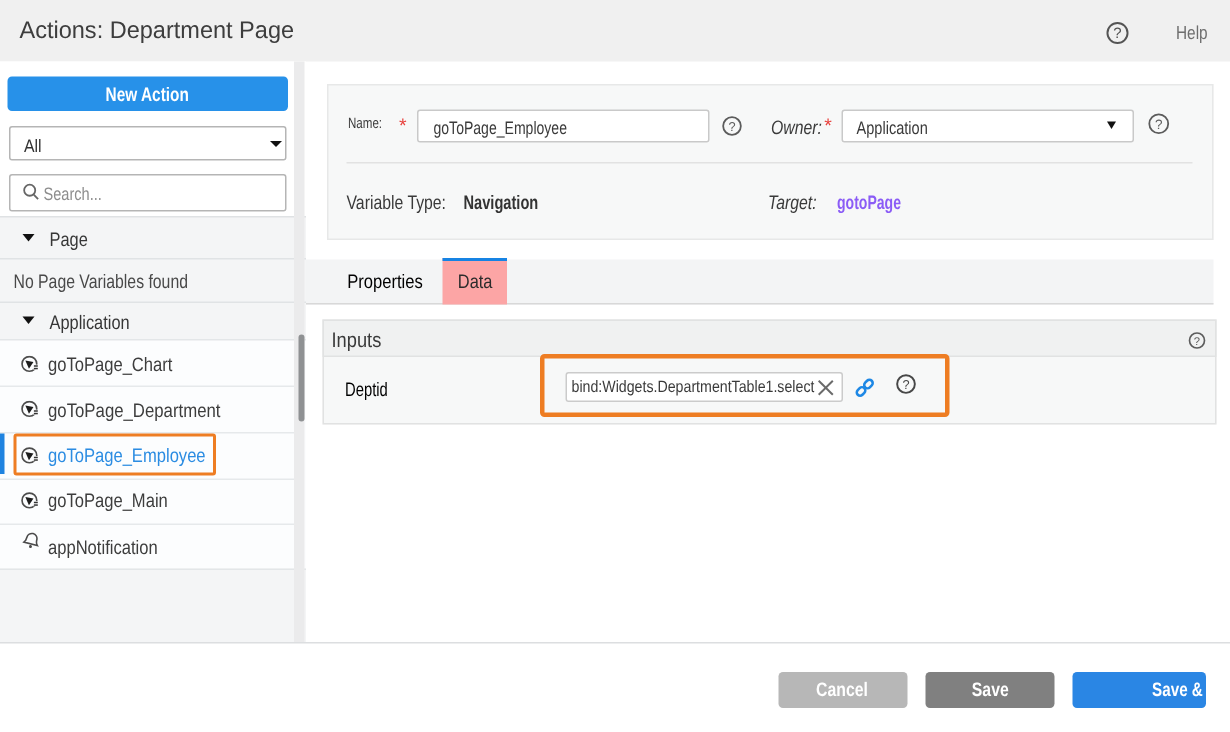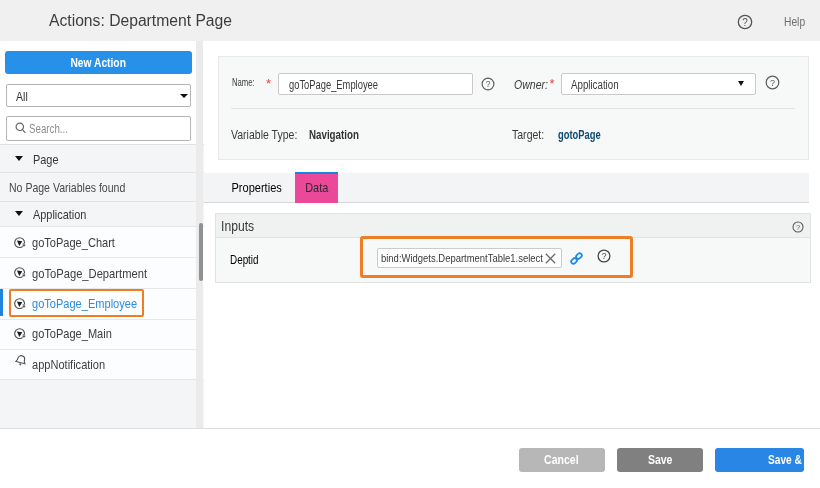--- a/index.html
+++ b/index.html
@@ -3,21 +3,21 @@
 *{margin:0;padding:0;box-sizing:border-box}
 html,body{width:820px;height:488px;font-family:"Liberation Sans",sans-serif;background:#fff;overflow:hidden}
 .a{position:absolute}
 .s{display:inline-block;transform-origin:0 50%;white-space:nowrap}
 .c{position:absolute;text-align:center;white-space:nowrap}
 .c>span{display:inline-block;transform-origin:50% 50%}
 </style></head>
 <body>
 
 <div class="a" style="left:0;top:0;width:820px;height:41px;background:#f0f0f0;"></div>
-<div class="a" style="left:12.7px;top:12px;font-size:16px;color:#3d3d3d;margin-left:36px;"><span class="s" style="transform:scaleX(.98)">Actions: Department Page</span></div>
+<div class="a" style="left:12.7px;top:12px;font-size:16px;color:#3d3d3d;"><span class="s" style="transform:scaleX(.98)">Actions: Department Page</span></div>
 <svg class="a" style="left:736.5px;top:14px" width="16" height="16" viewBox="0 0 16 16">
     <circle cx="8" cy="8" r="6.7" fill="none" stroke="#545454" stroke-width="1.3"></circle>
     <text x="8" y="11.6" text-anchor="middle" font-size="10" fill="#545454" font-family="Liberation Sans">?</text>
   </svg>
 <div class="a" style="left:759.8px;top:14.5px;font-size:12.5px;color:#6e6e6e;padding-left:24px;"><span class="s" style="transform:scaleX(.82)">Help</span></div>
 
 <div class="a" style="left:0;top:41px;width:204px;height:103px;background:#fff;"></div>
 <div class="a" style="left:0;top:144px;width:204px;height:82px;background:#f4f5f6;border-top:1px solid #dfe2e4;"></div>
 <div class="a" style="left:0;top:226px;width:204px;height:153px;background:#fcfdfe;border-top:1px solid #e3e6e8;"></div>
 <div class="a" style="left:0;top:379px;width:204px;height:49px;background:#f4f5f6;border-top:1px solid #e3e6e8;"></div>
@@ -111,26 +111,26 @@
 <div class="a" style="left:560.7px;top:72.8px;width:195px;height:22.7px;background:#fff;border:1px solid #c9c9c9;border-radius:2px;"></div>
 <div class="a" style="left:571px;top:78px;font-size:12px;color:#3a3a3a;"><span class="s" style="transform:scaleX(.81)">Application</span></div>
 <div class="a" style="left:738px;top:81px;width:0;height:0;border-left:3.5px solid transparent;border-right:3.5px solid transparent;border-top:5px solid #111;"></div>
 <svg class="a" style="left:764.8px;top:75px" width="15" height="15" viewBox="0 0 15 15">
     <circle cx="7.5" cy="7.5" r="6.3" fill="none" stroke="#5c5c5c" stroke-width="1.2"></circle>
     <text x="7.5" y="10.9" text-anchor="middle" font-size="9" fill="#5c5c5c" font-family="Liberation Sans">?</text>
   </svg>
 <div class="a" style="left:231px;top:107.5px;width:564px;border-top:1.5px solid #e2e2e2;"></div>
 <div class="a" style="left:231.4px;top:126.8px;font-size:13px;color:#3a3a3a;"><span class="s" style="transform:scaleX(.81)">Variable Type:</span></div>
 <div class="a" style="left:308.8px;top:126.8px;font-size:13px;font-weight:bold;color:#333;"><span class="s" style="transform:scaleX(.75)">Navigation</span></div>
-<div class="a" style="left:512.3px;top:126.8px;font-size:13px;color:#3a3a3a;"><span class="s" style="transform:scaleX(.81)">Target:</span></div>
-<div class="a" style="left:557.5px;top:126.8px;font-size:13px;font-weight:bold;color:#0c4a6e;"><span class="s" style="transform:scaleX(.72)">gotoPage</span></div>
+<div class="a" style="left:512.3px;top:126.8px;font-size:13px;color:#3a3a3a;font-style:italic;"><span class="s" style="transform:scaleX(.81)">Target:</span></div>
+<div class="a" style="left:557.5px;top:126.8px;font-size:13px;font-weight:bold;color:#8b5cf6;"><span class="s" style="transform:scaleX(.72)">gotoPage</span></div>
 
 <div class="a" style="left:204px;top:173px;width:605px;height:30px;background:#f3f4f5;border-bottom:1.5px solid #d8d8d8;"></div>
 <div class="c" style="left:217.5px;top:173px;width:77.5px;height:30px;font-size:13px;color:#000000;line-height:29px;"><span style="transform:scaleX(.85)">Properties</span></div>
-<div class="c" style="left:294.9px;top:172px;width:43.6px;height:31px;background:#ec4899;border-top:2.5px solid #1683e3;font-size:13px;color:#2c2c2c;line-height:27px;"><span style="transform:scaleX(.84)">Data</span></div>
+<div class="c" style="left:294.9px;top:172px;width:43.6px;height:31px;background:#fca5a5;border-top:2.5px solid #1683e3;font-size:13px;color:#2c2c2c;line-height:27px;"><span style="transform:scaleX(.84)">Data</span></div>
 
 <div class="a" style="left:214.5px;top:212.5px;width:596px;height:70px;background:#f7f8f8;border:1px solid #e1e2e2;"></div>
 <div class="a" style="left:214.5px;top:212.5px;width:596px;height:25.5px;background:#f0f1f1;border:1px solid #e1e2e2;"></div>
 <div class="a" style="left:220.7px;top:218px;font-size:14px;color:#3a3a3a;"><span class="s" style="transform:scaleX(.87)">Inputs</span></div>
 <svg class="a" style="left:792px;top:221px" width="12" height="12" viewBox="0 0 12 12">
     <circle cx="6" cy="6" r="5" fill="none" stroke="#5c5c5c" stroke-width="1.1"></circle>
     <text x="6" y="8.8" text-anchor="middle" font-size="7.5" fill="#5c5c5c" font-family="Liberation Sans">?</text>
   </svg>
 <div class="a" style="left:230.2px;top:251.5px;font-size:13px;color:#000000;"><span class="s" style="transform:scaleX(.76)">Deptid</span></div>
 

